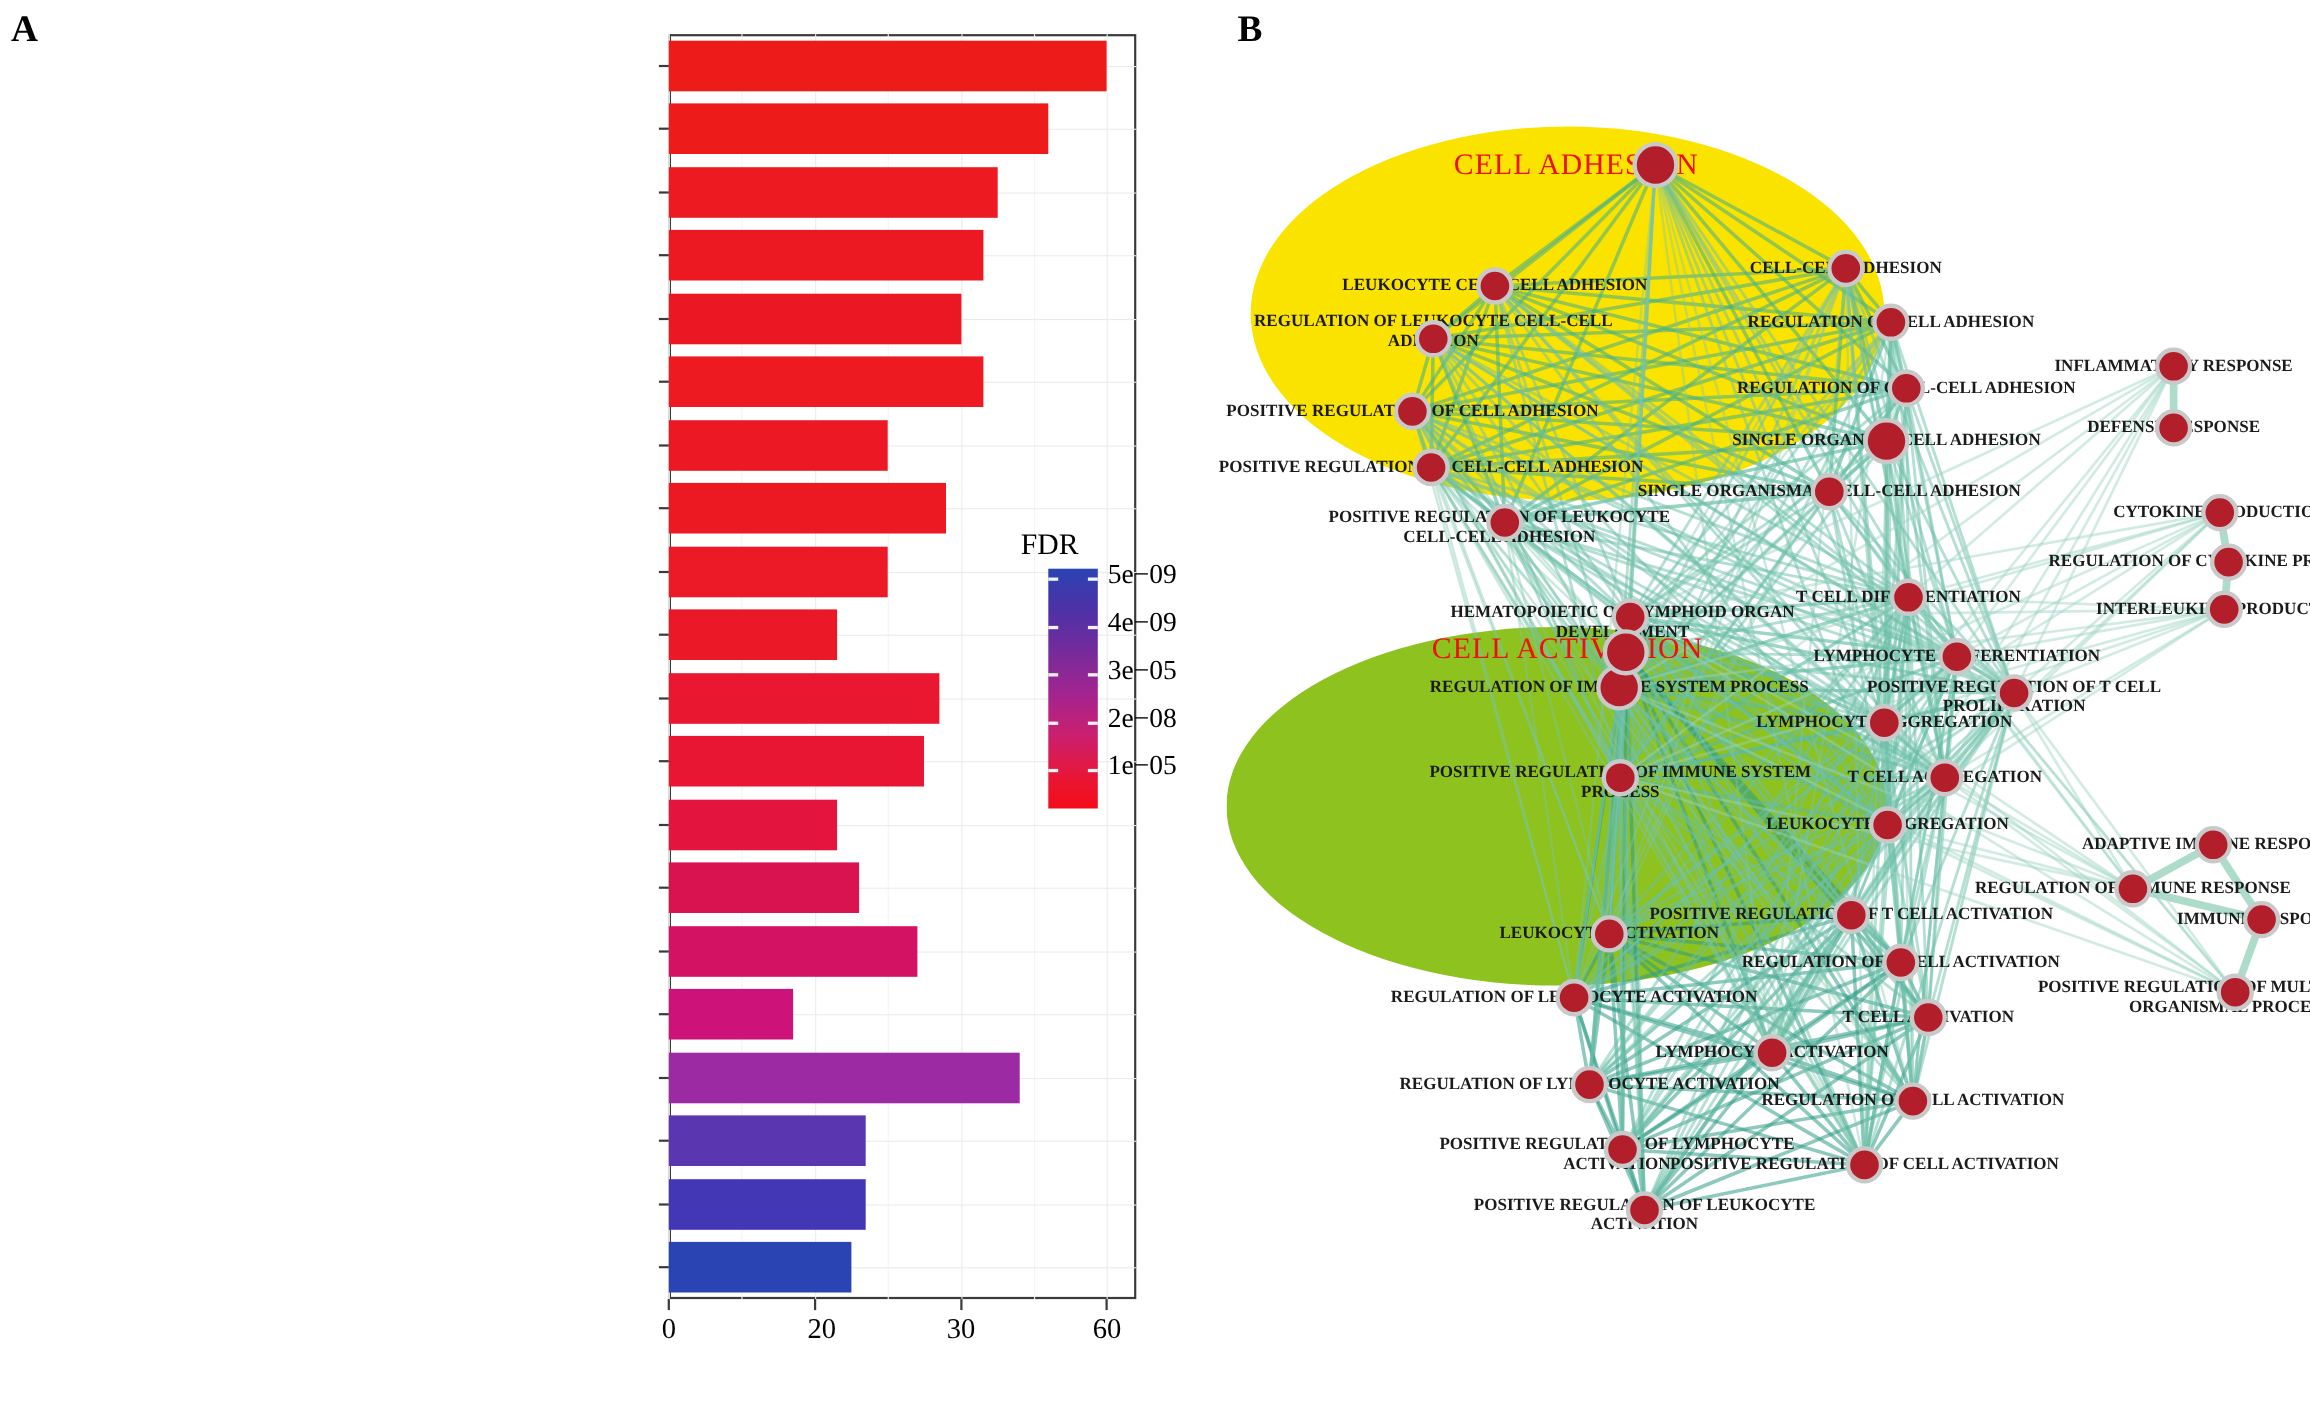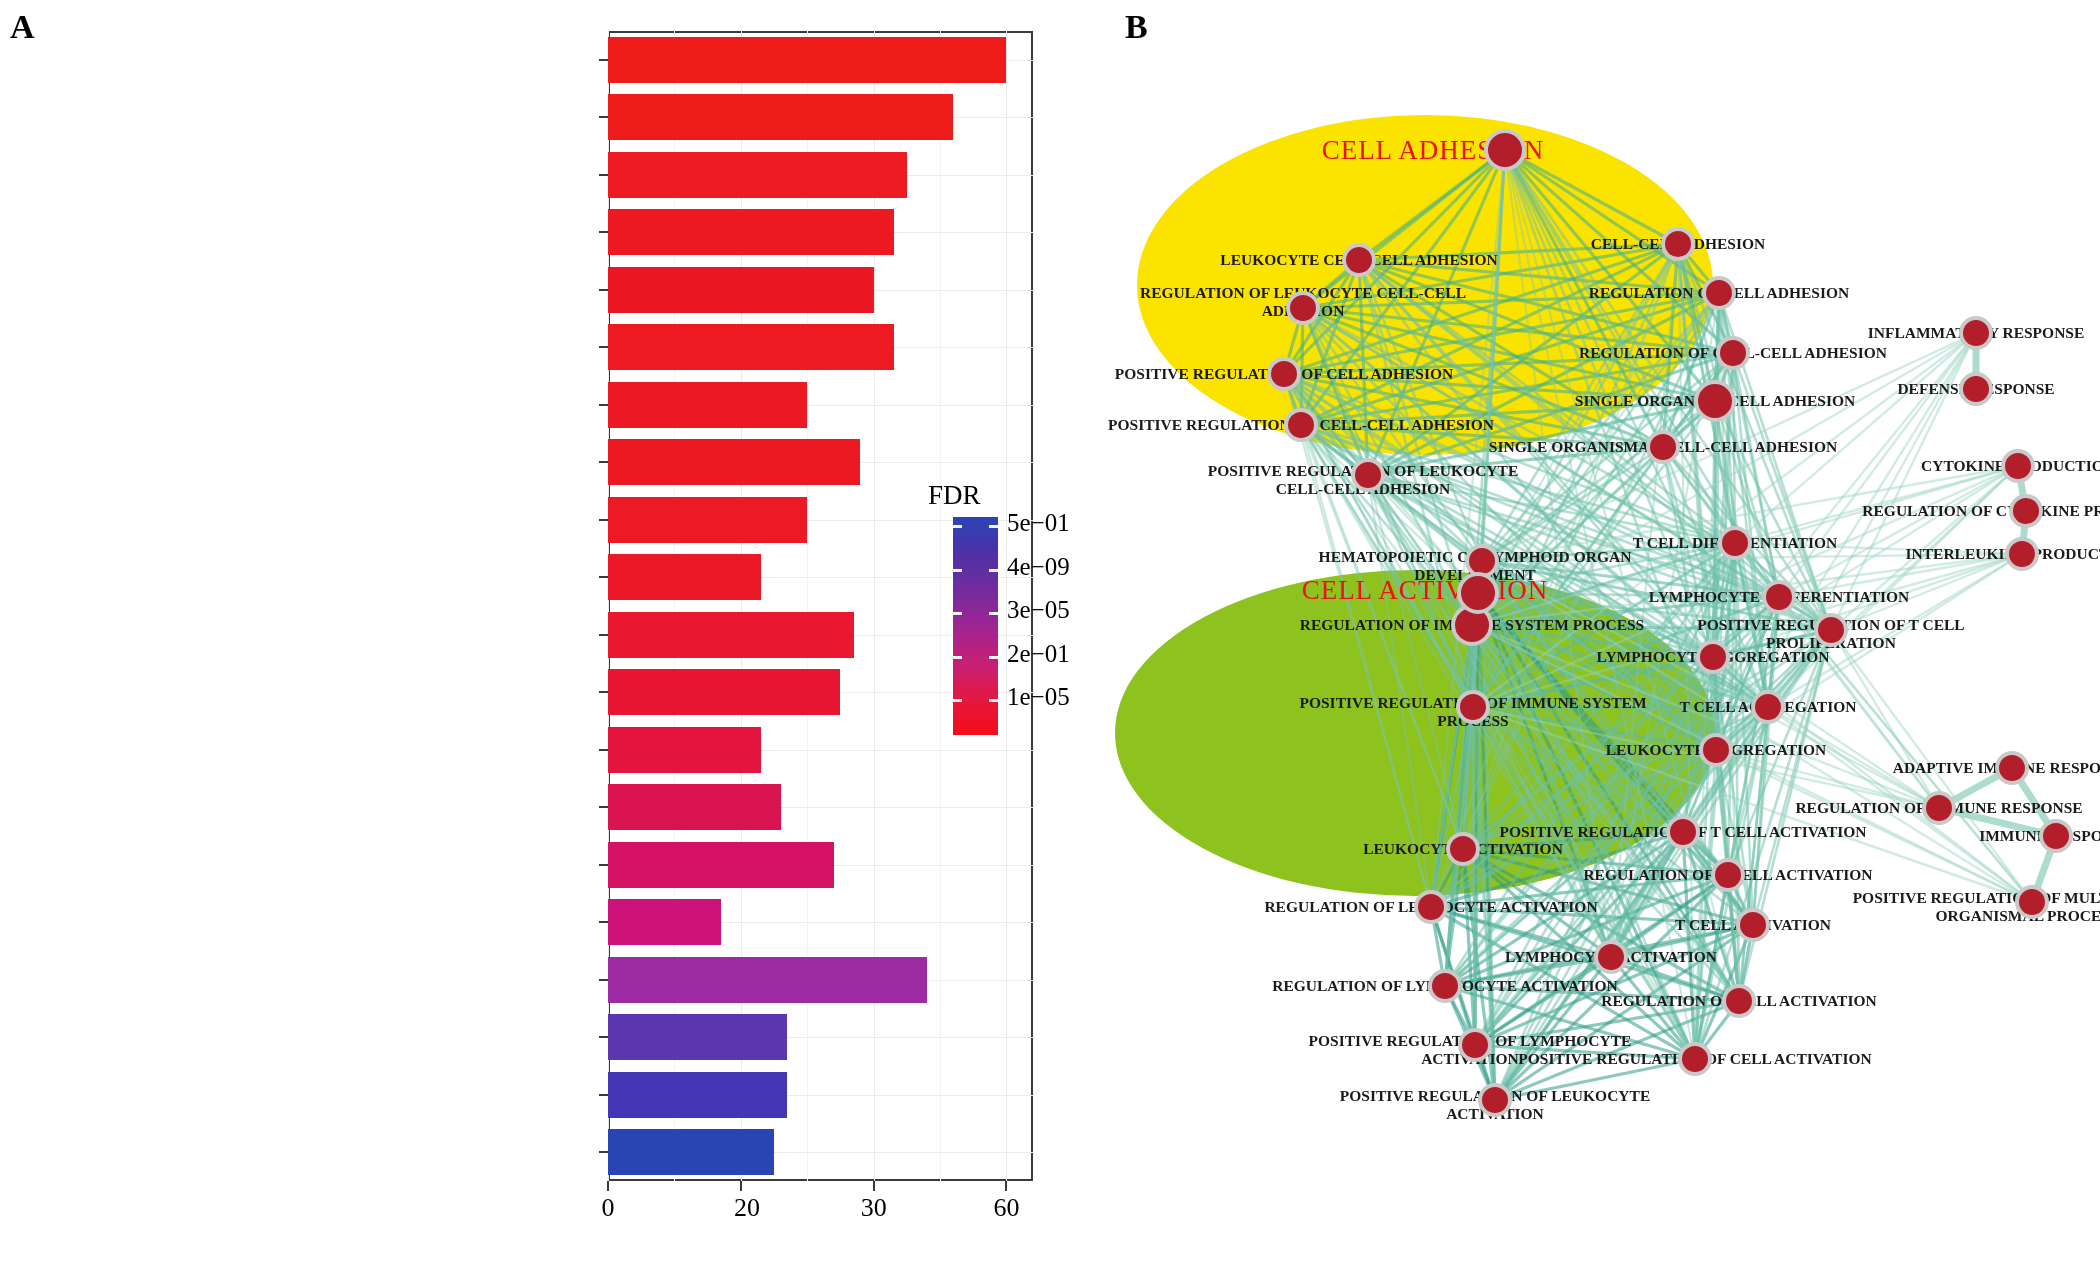--- a/index.html
+++ b/index.html
@@ -174,30 +174,30 @@
         <div class="xtick" style="left: 872.625px;"></div>
         <div class="xlab" style="left: 833.625px;">30</div>
         <div class="xtick" style="left: 1005.44px;"></div>
         <div class="xlab" style="left: 966.438px;">60</div>
       </div>
 
     <div id="legend">
       <div id="legend-title">FDR</div>
       <div id="legend-bar"></div>
       <div id="legend-labels">
-          <div class="leglab" style="top: 29px;">5e−01</div>
+          <div class="leglab" style="top: 29px;">5e−09</div>
           <div class="legtick" style="left: 28px; top: 45px;"></div>
           <div class="legtick" style="left: 64px; top: 45px;"></div>
           <div class="leglab" style="top: 72.6px;">4e−09</div>
           <div class="legtick" style="left: 28px; top: 88.6px;"></div>
           <div class="legtick" style="left: 64px; top: 88.6px;"></div>
           <div class="leglab" style="top: 116.2px; text-align: center;">3e−05</div>
           <div class="legtick" style="left: 28px; top: 132.2px;"></div>
           <div class="legtick" style="left: 64px; top: 132.2px;"></div>
-          <div class="leglab" style="top: 159.8px;">2e−01</div>
+          <div class="leglab" style="top: 159.8px;">2e−08</div>
           <div class="legtick" style="left: 28px; top: 175.8px;"></div>
           <div class="legtick" style="left: 64px; top: 175.8px;"></div>
           <div class="leglab" style="top: 203.4px;">1e−05</div>
           <div class="legtick" style="left: 28px; top: 219.4px;"></div>
           <div class="legtick" style="left: 64px; top: 219.4px;"></div>
         </div>
     </div>
   </div>
 
   <div id="panelB">

